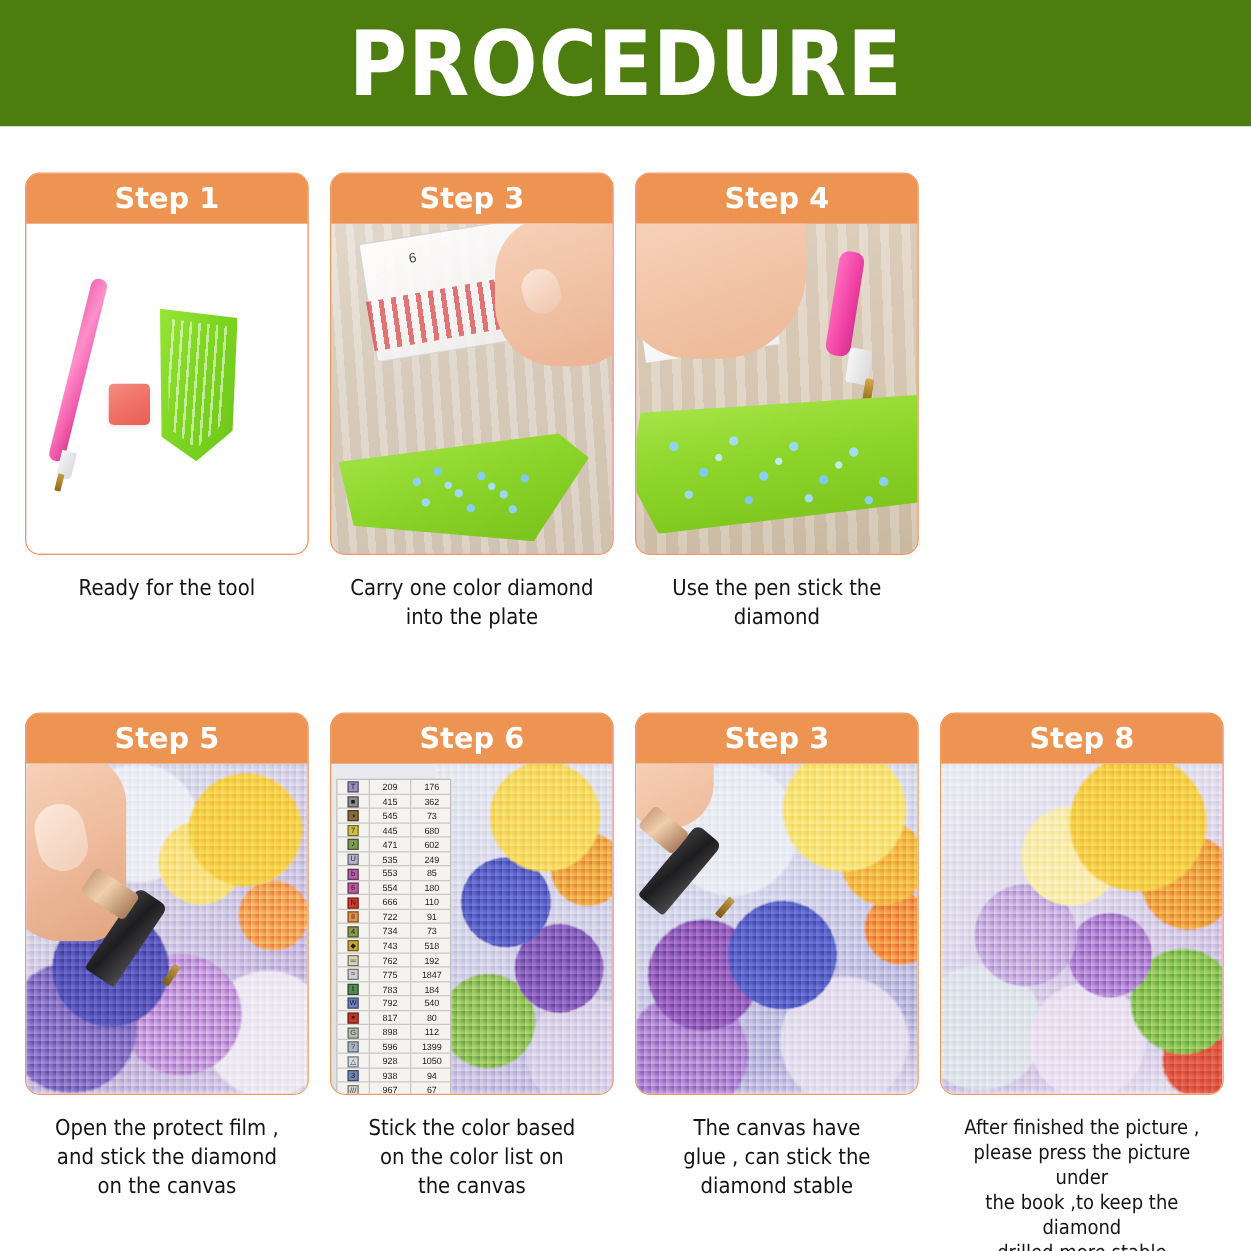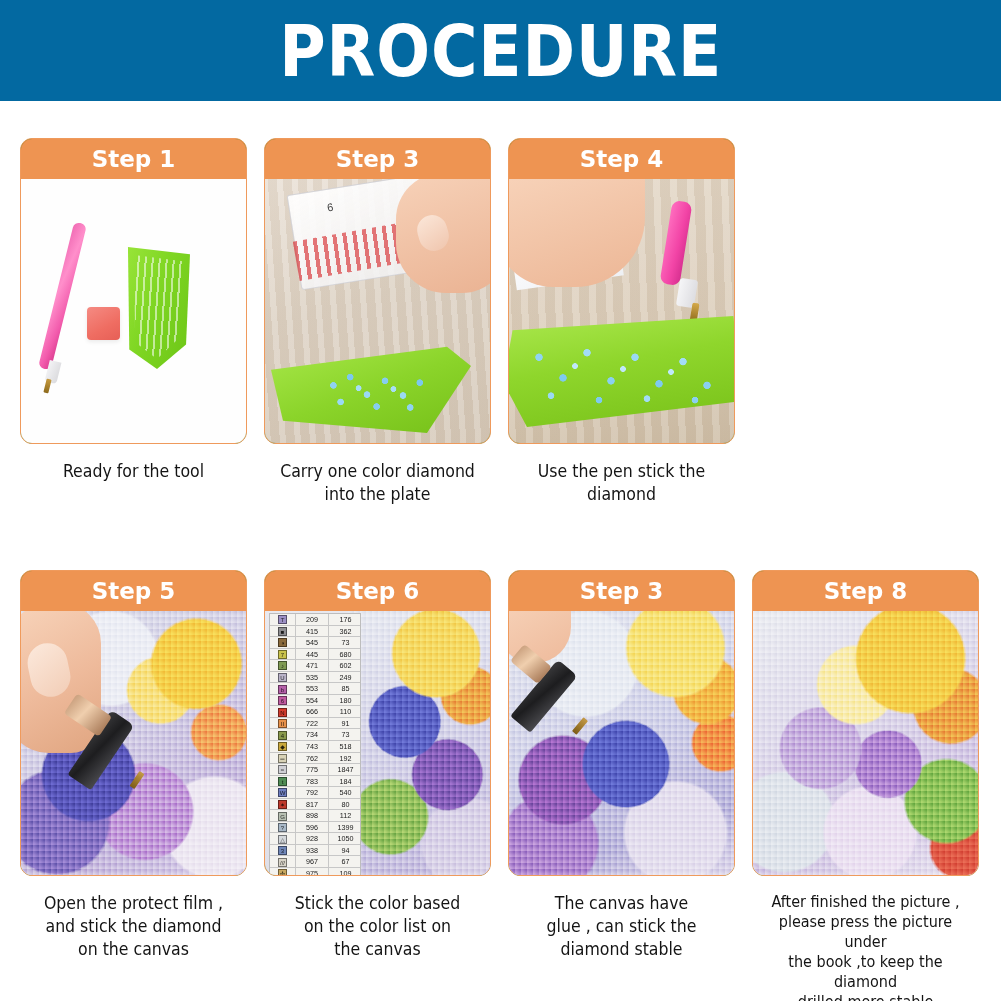--- a/index.html
+++ b/index.html
@@ -9,21 +9,21 @@
     background: #ffffff;
     font-family: "Liberation Sans", sans-serif;
     overflow: hidden;
   }
   #page { position: relative; width: 1001px; height: 1001px; background:#fff; }
 
   
   .banner {
     position: absolute; left: 0; top: 0;
     width: 1001px; height: 101px;
-    background: #0369a1;
+    background: #4d7c0f;
     display: flex; align-items: center; justify-content: center;
   }
   .banner-title {
     color: #ffffff;
     font-family: "DejaVu Sans", sans-serif;
     font-weight: 700;
     font-size: 72px;
     letter-spacing: 1px;
     line-height: 1;
     transform: scaleX(0.88);
@@ -40,21 +40,21 @@
     row-gap: 0px;
   }
   .row2 { position: absolute; left: 20px; top: 570px; width: 961px;
     display: grid; grid-template-columns: repeat(4, 227px); column-gap: 17px; }
 
   .card { width: 227px; }
   .card-frame {
     border: 1.5px solid #ef9a5c;
     border-radius: 12px;
     overflow: hidden;
-    background: #4d7c0f;
+    background: #f9a8d4;
     height: 306px;
     display: flex; flex-direction: column;
   }
   .card-header {
     background: #ee9452;
     height: 40px;
     display: flex; align-items: center; justify-content: center;
     flex: 0 0 40px;
   }
   .card-header span {
@@ -420,21 +420,21 @@
       linear-gradient(160deg,#e2e5ee 0%,#c9c7e2 50%,#b4a8d6 100%);
   }
   .s6 .mos-right::after{
     content:""; position:absolute; inset:0;
     background:
       repeating-linear-gradient(0deg, rgba(255,255,255,.30) 0 1px, rgba(0,0,0,.07) 5px 6px),
       repeating-linear-gradient(90deg, rgba(255,255,255,.30) 0 1px, rgba(0,0,0,.07) 5px 6px);
     mix-blend-mode: overlay;
   }
   .chart {
-    position:absolute; left: 4px; top: 2px;
+    position:absolute; left: 4px; top: 12px;
     width: 92px; height: 100%;
     background: #f4f3ef;
     border: 1px solid #bdbdbd;
     display: flex; flex-direction: column;
     font-family: "Liberation Sans", sans-serif;
     overflow: hidden;
   }
   .chart-row {
     display: grid;
     grid-template-columns: 26px 33px 33px;

